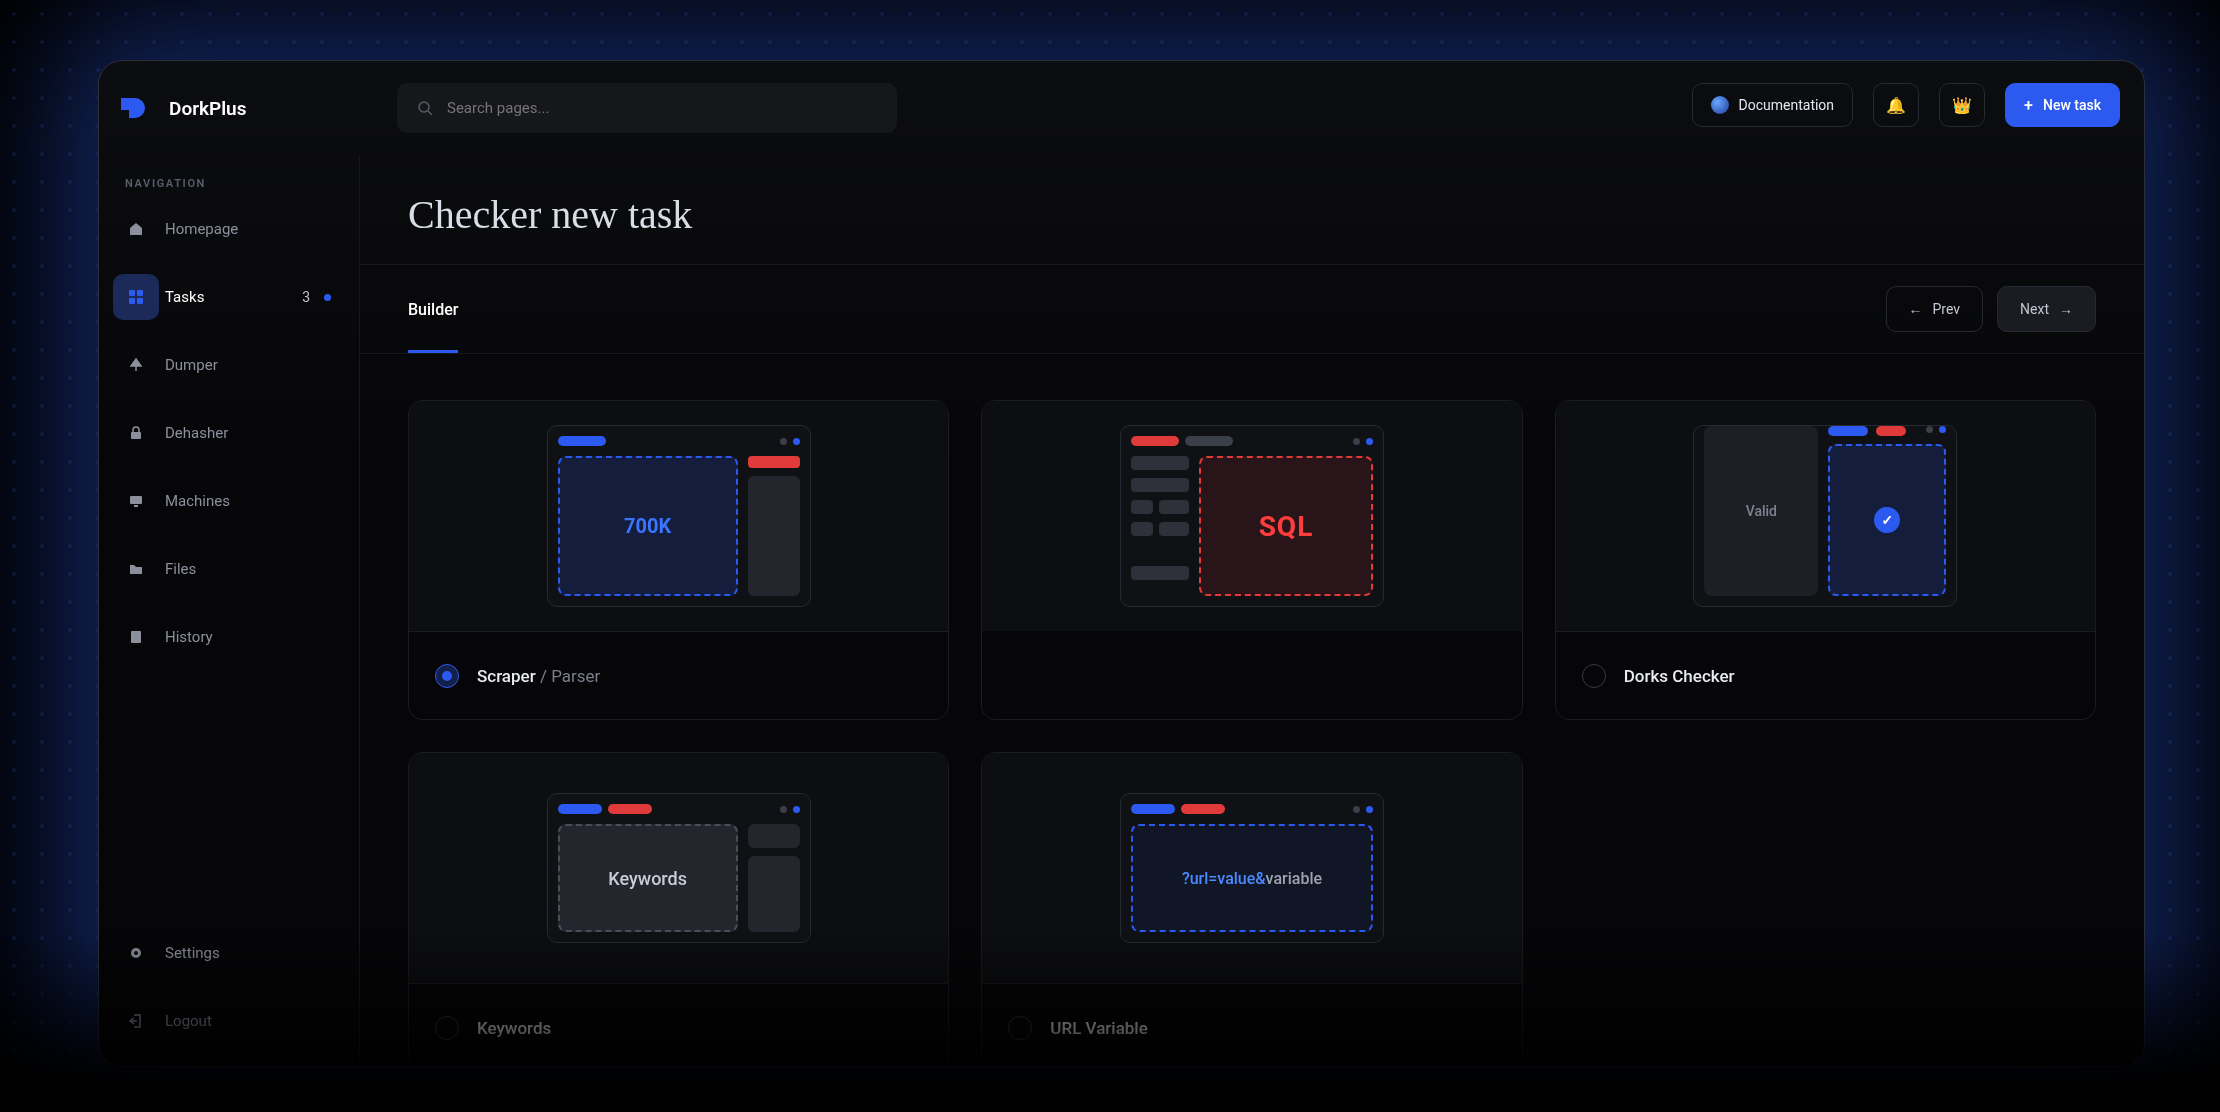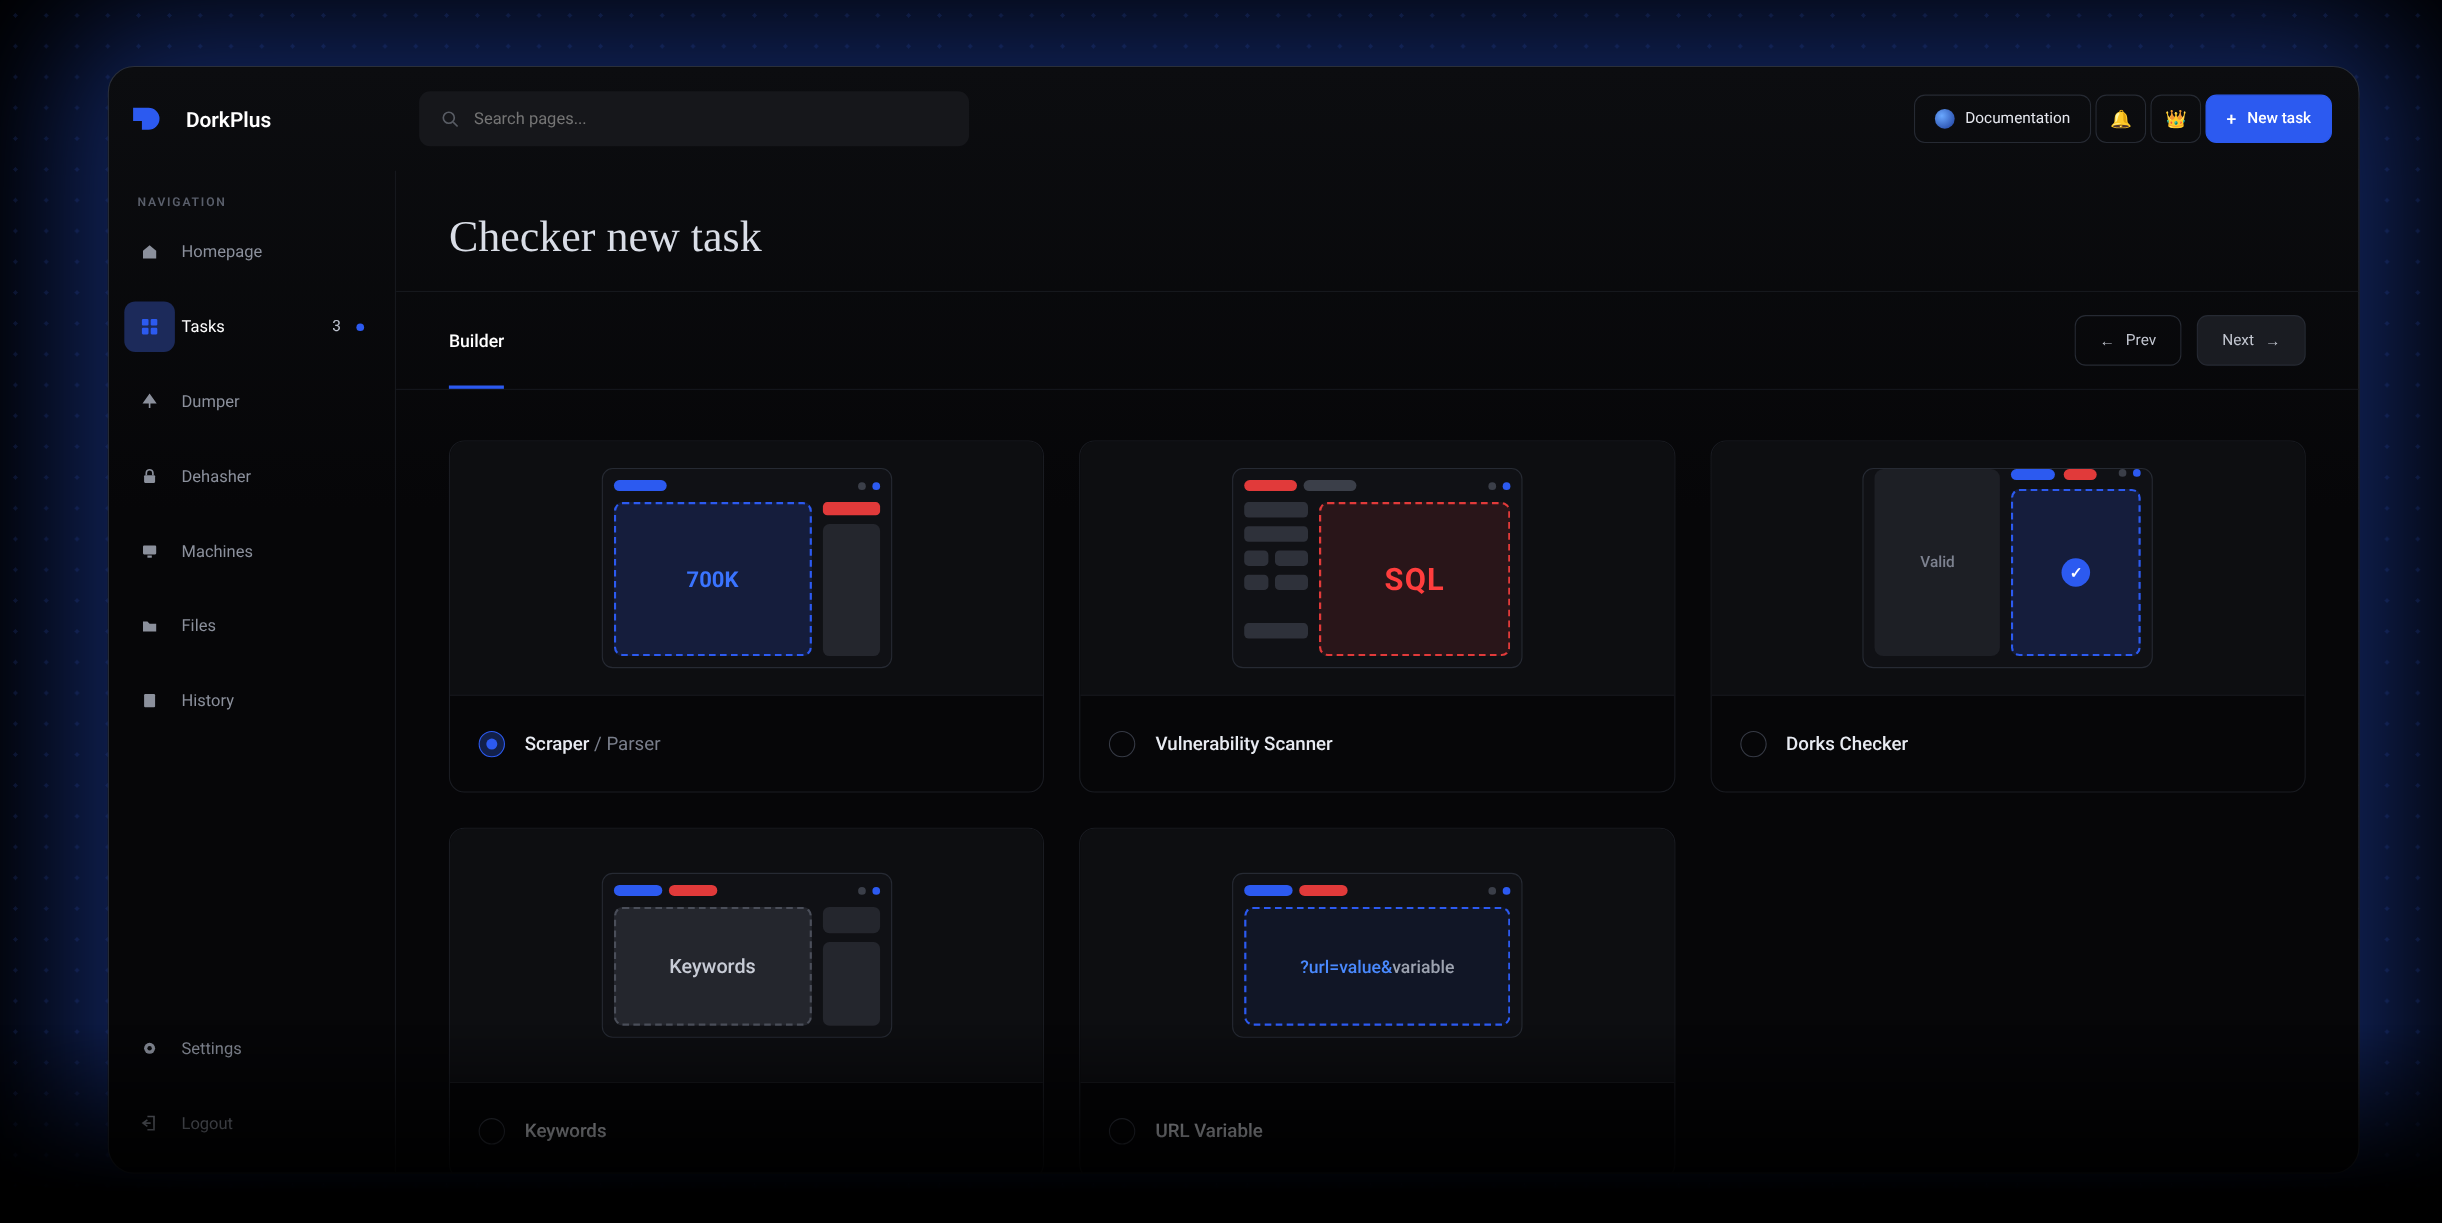--- a/index.html
+++ b/index.html
@@ -1,20 +1,20 @@
 <!DOCTYPE html>
 <html><head>
 <meta charset="utf-8">
 <style>
 *{box-sizing:border-box;margin:0;padding:0;font-family:-apple-system,BlinkMacSystemFont,"Segoe UI",Roboto,sans-serif}
 body{background:#000;width:2220px;height:1112px;overflow:hidden;position:relative}
 .dotgrid{position:absolute;inset:0;background-image:radial-gradient(#1a2a5a 2px,transparent 2px);background-size:28px 28px;opacity:.35}
 .glow{position:absolute;top:60px;left:98px;right:75px;bottom:45px;border-radius:30px;box-shadow:0 0 120px 45px rgba(50,100,255,.35);pointer-events:none}
 .frame{position:absolute;top:60px;left:98px;right:75px;bottom:45px;border-radius:24px;border:1px solid #2a2f3a;background:linear-gradient(180deg,#0c0d10,#060608 40%);overflow:hidden;display:flex;flex-direction:column}
-.topbar{display:flex;align-items:center;padding:22px 24px 22px 18px;gap:4px}
+.topbar{display:flex;padding:22px 24px 22px 18px;gap:20px}
 .brand{display:flex;align-items:center;gap:12px;width:260px}
 .logo{width:40px;height:32px}
 .brandname{color:#fff;font-size:19px;font-weight:600}
 .search{flex:0 0 500px;height:50px;background:#16171b;border-radius:10px;display:flex;align-items:center;padding:0 20px;gap:14px}
 .search input{background:transparent;border:none;outline:none;color:#9aa0ac;font-size:15px;flex:1}
 .magnify{width:16px;height:16px;opacity:.5}
 .topspace{flex:1}
 .btn{height:44px;border-radius:10px;display:flex;align-items:center;gap:10px;padding:0 18px;font-size:14px;color:#e5e7ee;border:1px solid #262a33;cursor:pointer}
 .btn.icononly{padding:0;width:46px;justify-content:center}
 .btn.primary{background:#2c5af0;border-color:#2c5af0;color:#fff;font-weight:500}
@@ -285,24 +285,20 @@
                     </div>
                   <div class="leftrow"></div>
                   <div class="leftrow">
                       <div class="bar"></div>
                     </div>
                 </div>
                 <div class="dashbox dash-red" style="flex:1;font-size:28px;letter-spacing:1px">SQL</div>
               </div>
             </div>
           </div>
-          <div class="cardfooter">
-            <span class="radio"></span>
-            <span class="cardtitle">Vulnerability Scanner</span>
-          </div>
         </div>
 
         <div class="card">
           <div class="cardpreview">
             <div class="mock">
               <div class="mockhead" style="visibility:hidden">
                   <span></span>
                 </div>
               <div class="mockbody" style="margin-top:-20px">
                 <div class="validbox">Valid</div>

